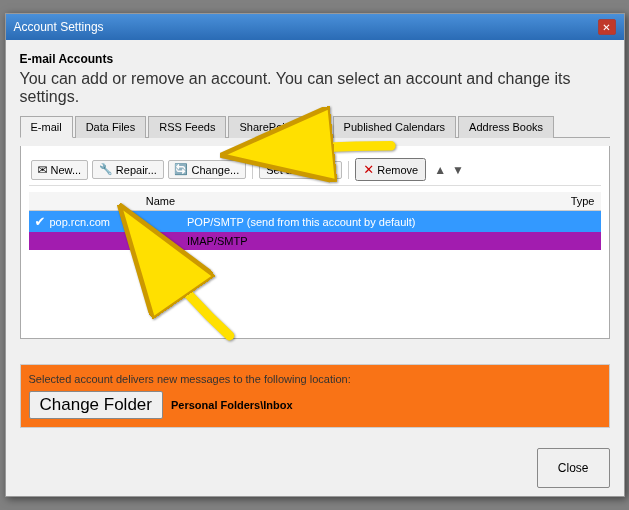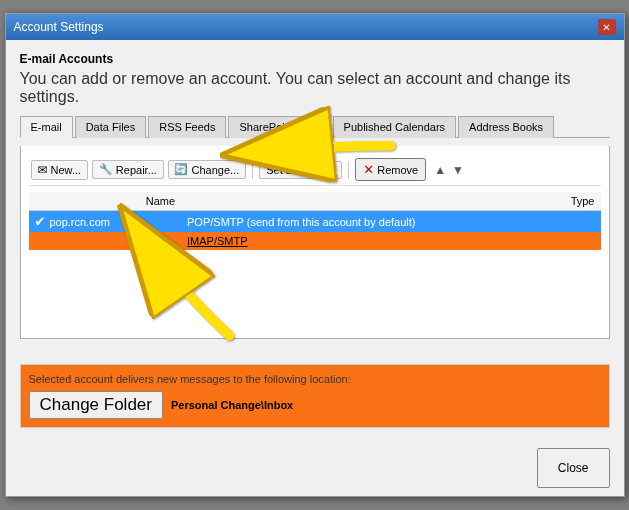--- a/index.html
+++ b/index.html
@@ -138,23 +138,22 @@
       background: #f5f5f5;
     }
     .accounts-table td {
       padding: 3px 6px;
     }
     .row-selected {
       background: #3399ff;
       color: white;
     }
     .row-normal {
-      background: #f97316;
+      background: #a21caf;
       color: black;
-      text-decoration: underline;
     }
     .account-icon {
       display: inline-flex;
       align-items: center;
       gap: 4px;
     }
     .check-icon {
       color: #0055cc;
       font-size: 13px;
     }
@@ -324,21 +323,21 @@
           </tbody>
         </table>
 
         <div style="height: 80px;"></div>
       </div>
 
       <div class="bottom-section">
         <div class="bottom-desc">Selected account delivers new messages to the following location:</div>
         <div class="bottom-controls">
           <button class="change-folder-btn">Change Folder</button>
-          <span class="folder-path">Personal Change\Inbox</span>
+          <span class="folder-path">Personal Folders\Inbox</span>
         </div>
       </div>
     </div>
 
     <div class="footer">
       <button class="close-btn">Close</button>
     </div>
   </div>
 
   <svg class="arrows" viewBox="0 0 620 510" xmlns="http://www.w3.org/2000/svg">

